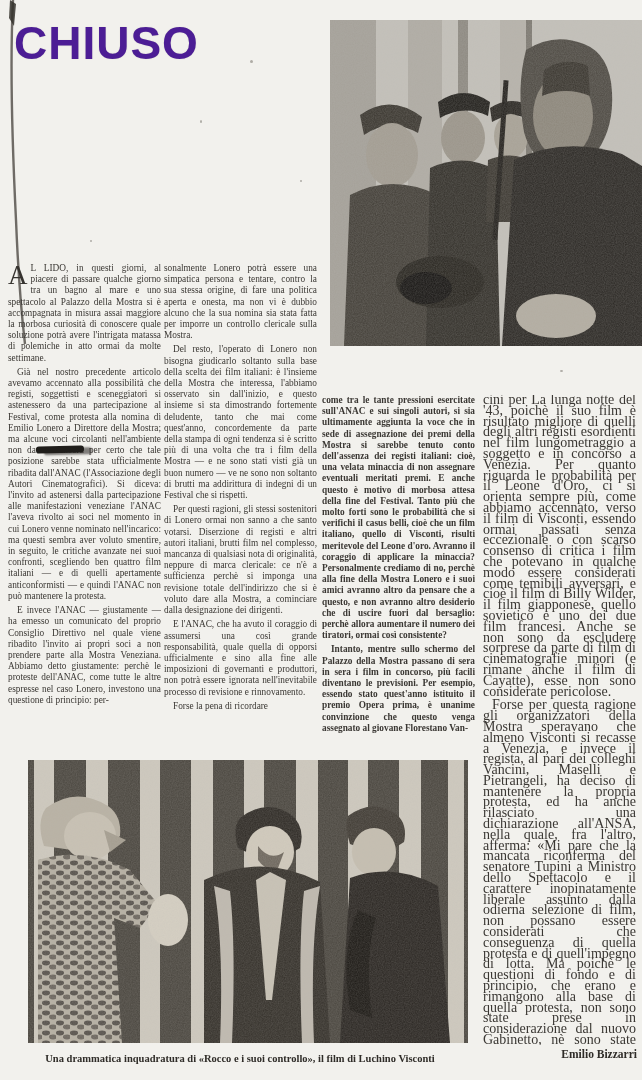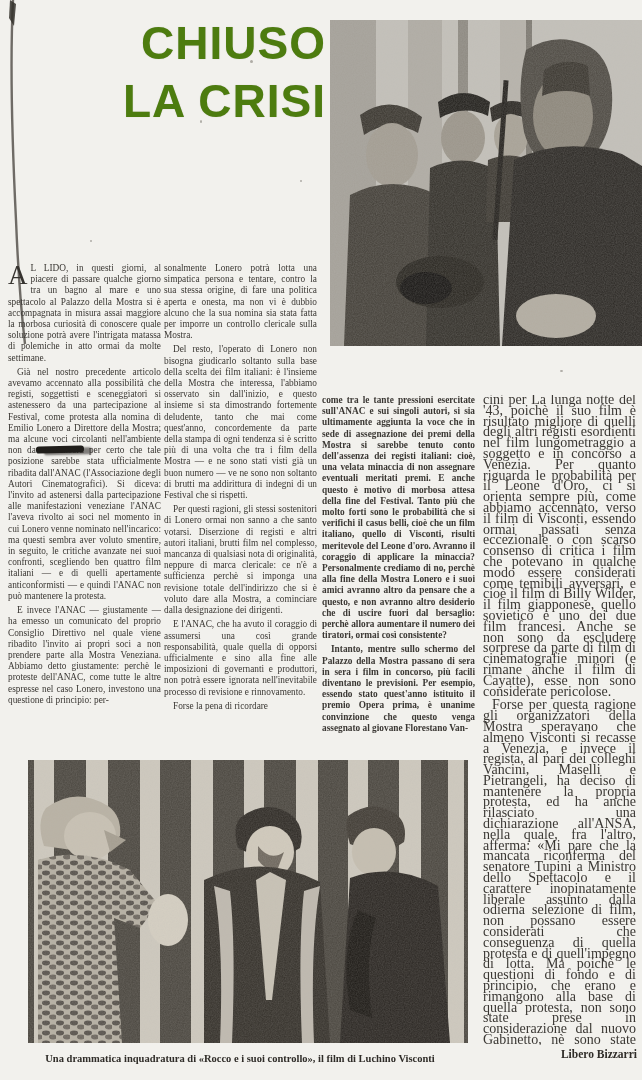--- a/index.html
+++ b/index.html
@@ -17,23 +17,22 @@
 
   .crease{position:absolute;left:0;top:0;pointer-events:none;}
 
   .headline{
     position:absolute;left:14px;top:14px;width:312px;
     margin:0;
     font-family:"Liberation Sans", sans-serif;
     font-weight:bold;
     font-size:46px;line-height:58px;
     letter-spacing:1px;
-    color:#4d7c0f;
+    color:#4c1d95;
     text-shadow:0 0 1px #c6c4bf;
-    text-align:right;
   }
   .headline span{display:block;white-space:nowrap;}
 
   figure{margin:0;padding:0;}
   .photo-top{
     position:absolute;left:330px;top:20px;width:312px;height:326px;
     background:#c9c6c0;
   }
   .photo-bottom{
     position:absolute;left:28px;top:760px;width:440px;height:283px;
@@ -96,21 +95,20 @@
 
 <div class="page">
 
   <svg class="crease" width="40" height="345" viewBox="0 0 40 345" aria-hidden="true">
     <path d="M13,0 C10,60 12,140 16,220 C18,270 21,310 25,344" fill="none" stroke="#4d4a44" stroke-width="2.4" opacity="0.8"></path>
     <path d="M10,0 L16,4 L14,26 L9,18 Z" fill="#35322d" opacity="0.85"></path>
   </svg>
 
   <h1 class="headline">
     <span>CHIUSO</span>
-    <span>LA CRISI</span>
   </h1>
 
   <figure class="photo-top">
     <svg viewBox="0 0 312 326" preserveAspectRatio="none" aria-hidden="true">
       <defs>
         <filter id="grainA" x="0" y="0" width="100%" height="100%">
           <feTurbulence type="fractalNoise" baseFrequency="0.9" numOctaves="2" result="n"></feTurbulence>
           <feColorMatrix in="n" type="matrix" values="0 0 0 0 0.5  0 0 0 0 0.49  0 0 0 0 0.47  0 0 0 0.55 0"></feColorMatrix>
         </filter>
       </defs>
@@ -148,21 +146,21 @@
     </svg>
   </figure>
 
 
   <div class="col col1">
       <p class="dropcap flush">AL LIDO, in questi giorni, al piacere di passare qualche giorno tra un bagno al mare e uno spettacolo al Palazzo della Mostra si è accompagnata in misura assai maggiore la morbosa curiosità di conoscere quale soluzione potrà avere l'intrigata matassa di polemiche in atto ormai da molte settimane.</p>
       <p>Già nel nostro precedente articolo avevamo accennato alla possibilità che registi, soggettisti e sceneggiatori si astenessero da una partecipazione al Festival, come protesta alla nomina di Emilio Lonero a Direttore della Mostra; ma alcune voci circolanti nell'ambiente non davano ancora per certo che tale posizione sarebbe stata ufficialmente ribadita dall'ANAC (l'Associazione degli Autori Cinematografici). Si diceva: l'invito ad astenersi dalla partecipazione alle manifestazioni veneziane l'ANAC l'aveva rivolto ai soci nel momento in cui Lonero venne nominato nell'incarico: ma questi sembra aver voluto smentire, in seguito, le critiche avanzate nei suoi confronti, scegliendo ben quattro film italiani — e di quelli apertamente anticonformisti — e quindi l'ANAC non può mantenere la protesta.</p>
       <p>E invece l'ANAC — giustamente — ha emesso un comunicato del proprio Consiglio Direttivo nel quale viene ribadito l'invito ai propri soci a non prendere parte alla Mostra Veneziana. Abbiamo detto giustamente: perchè le proteste dell'ANAC, come tutte le altre espresse nel caso Lonero, investono una questione di principio: per-</p>
     </div>
   <div class="col col2">
-      <p class="flush">sonalmente Lonero potrà lotta una simpatica persona e tentare, contro la sua stessa origine, di fare una politica aperta e onesta, ma non vi è dubbio alcuno che la sua nomina sia stata fatta per imporre un controllo clericale sulla Mostra.</p>
+      <p class="flush">sonalmente Lonero potrà essere una simpatica persona e tentare, contro la sua stessa origine, di fare una politica aperta e onesta, ma non vi è dubbio alcuno che la sua nomina sia stata fatta per imporre un controllo clericale sulla Mostra.</p>
       <p>Del resto, l'operato di Lonero non bisogna giudicarlo soltanto sulla base della scelta dei film italiani: è l'insieme della Mostra che interessa, l'abbiamo osservato sin dall'inizio, e questo insieme si sta dimostrando fortemente deludente, tanto che mai come quest'anno, concordemente da parte della stampa di ogni tendenza si è scritto più di una volta che tra i film della Mostra — e ne sono stati visti già un buon numero — ve ne sono non soltanto di brutti ma addirittura di indegni di un Festival che si rispetti.</p>
       <p>Per questi ragioni, gli stessi sostenitori di Lonero ormai non sanno a che santo votarsi. Diserzione di registi e altri autori italiani, brutti film nel complesso, mancanza di qualsiasi nota di originalità, neppure di marca clericale: ce n'è a sufficienza perchè si imponga una revisione totale dell'indirizzo che si è voluto dare alla Mostra, a cominciare dalla designazione dei dirigenti.</p>
       <p>E l'ANAC, che ha avuto il coraggio di assumersi una così grande responsabilità, quale quella di opporsi ufficialmente e sino alla fine alle imposizioni di governanti e produttori, non potrà essere ignorata nell'inevitabile processo di revisione e rinnovamento.</p>
       <p>Forse la pena di ricordare</p>
     </div>
   <div class="col col3">
       <p class="flush">come tra le tante pressioni esercitate sull'ANAC e sui singoli autori, si sia ultimamente aggiunta la voce che in sede di assegnazione dei premi della Mostra si sarebbe tenuto conto dell'assenza dei registi italiani: cioè, una velata minaccia di non assegnare eventuali meritati premi. E anche questo è motivo di morbosa attesa della fine del Festival. Tanto più che molto forti sono le probabilità che si verifichi il casus belli, cioè che un film italiano, quello di Visconti, risulti meritevole del Leone d'oro. Avranno il coraggio di applicare la minaccia? Personalmente crediamo di no, perchè alla fine della Mostra Lonero e i suoi amici avranno altro da pensare che a questo, e non avranno altro desiderio che di uscire fuori dal bersaglio: perchè allora aumentare il numero dei tiratori, ormai così consistente?</p>
       <p>Intanto, mentre sullo schermo del Palazzo della Mostra passano di sera in sera i film in concorso, più facili diventano le previsioni. Per esempio, essendo stato quest'anno istituito il premio Opera prima, è unanime convinzione che questo venga assegnato al giovane Florestano Van-</p>
     </div>
   <div class="col col4">
@@ -217,20 +215,20 @@
       <path d="M320,56 q24,-18 48,-2 q12,10 8,28 l-22,14 l-32,-12 q-6,-18 -2,-28 Z" fill="#403b34"></path>
       <ellipse cx="346" cy="92" rx="22" ry="24" fill="#c6bfb1"></ellipse>
       <path d="M322,118 q44,-16 88,8 l12,157 l-110,0 Z" fill="#2a2622"></path>
       <path d="M330,150 q-18,40 -8,100 l22,8 q-8,-60 4,-100 Z" fill="#1c1915"></path>
       <rect width="440" height="283" filter="url(#grainB)" opacity="0.5"></rect>
     </svg>
   </figure>
 
   <figcaption class="caption caption-bottom">Una drammatica inquadratura di «Rocco e i suoi controllo», il film di Luchino Visconti</figcaption>
 
-  <div class="signature">Libero Bizzarri</div>
+  <div class="signature">Emilio Bizzarri</div>
 
   <div class="speck" style="left:250px;top:60px;width:3px;height:3px;"></div>
   <div class="speck" style="left:300px;top:180px;width:2px;height:2px;"></div>
   <div class="speck" style="left:200px;top:120px;width:2px;height:3px;"></div>
   <div class="speck" style="left:560px;top:370px;width:3px;height:2px;"></div>
   <div class="speck" style="left:90px;top:240px;width:2px;height:2px;"></div>
 </div>
 
 </body></html>

